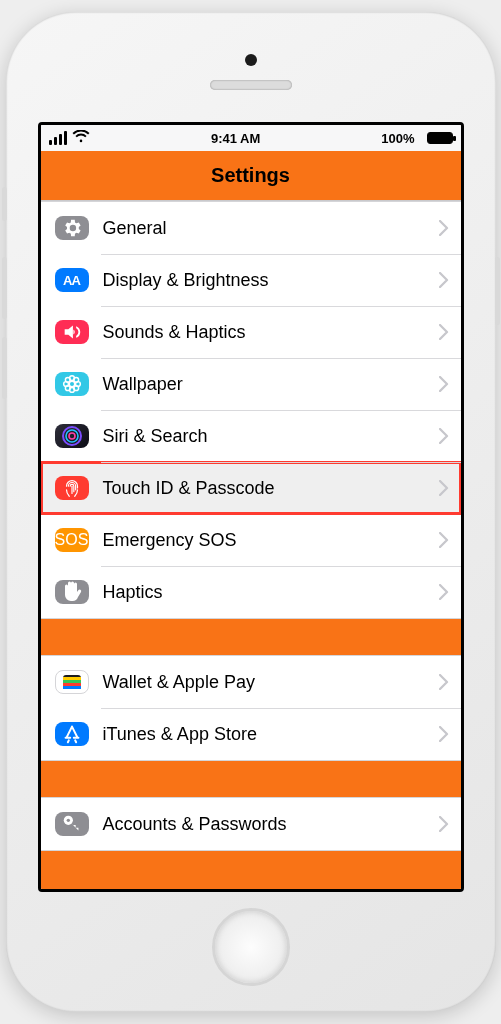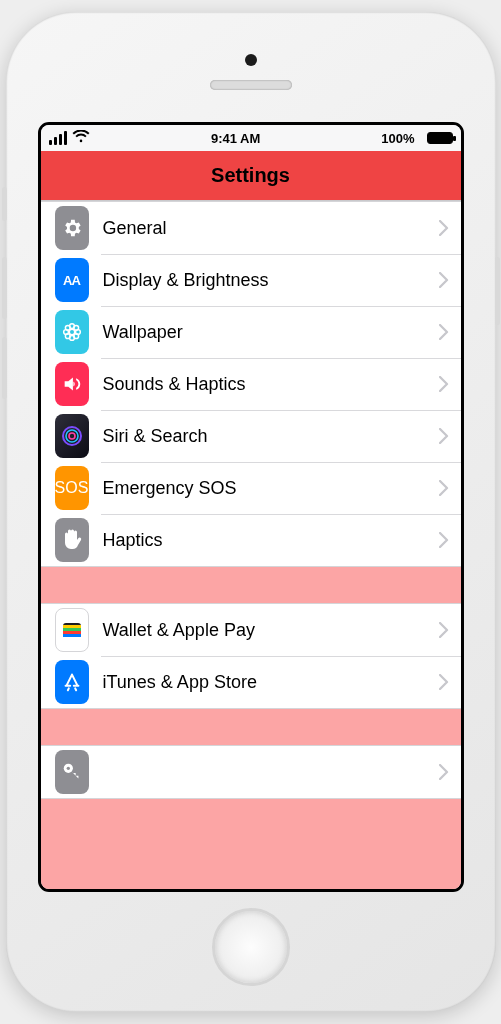--- a/index.html
+++ b/index.html
@@ -28,21 +28,21 @@
   .sb.l3 { left:-4px; top:325px; width:5px; height:62px; }
   .sb.r1 { right:-4px; top:245px; width:5px; height:68px; }
   .camera-dot { position:absolute; top:42px; left:50%; transform:translateX(-50%); width:12px; height:12px; border-radius:50%; background:#1b1b1b; }
   .speaker { position:absolute; top:68px; left:50%; transform:translateX(-50%); width:82px; height:10px; border-radius:6px; background:#dcdcdc; box-shadow: inset 0 0 2px rgba(0,0,0,.4); }
   .home-btn { position:absolute; bottom:26px; left:50%; transform:translateX(-50%); width:78px; height:78px; border-radius:50%; border:3px solid #d5d5d5; background:radial-gradient(circle,#fdfdfd,#e6e6e6); box-shadow: inset 0 0 6px rgba(0,0,0,.15); }
 
   .screen {
     width: 100%;
     height: 100%;
     border: 3px solid #000;
-    border-radius: 11px;
+    border-radius: 4px;
     background: #efeff4;
     overflow: hidden;
     display: flex;
     flex-direction: column;
   }
   .status-bar {
     height: 26px;
     background: #f7f7f8;
     display: flex;
     align-items: center;
@@ -59,39 +59,39 @@
   .cell-bars span:nth-child(2){height:8px}
   .cell-bars span:nth-child(3){height:11px}
   .cell-bars span:nth-child(4){height:14px}
   .status-right { display:flex; align-items:center; gap:12px; }
   .battery { width:26px; height:12px; border:1.5px solid #000; border-radius:3px; position:relative; }
   .battery::after { content:""; position:absolute; right:-4px; top:3px; width:2.5px; height:5px; background:#000; border-radius:1px; }
   .battery i { display:block; width:100%; height:100%; background:#000; border-radius:1px; }
 
   .nav-title {
     height: 50px;
-    background:#ef4444;
+    background:#f97316;
     border-bottom:1px solid #c9c9cc;
     display:flex; align-items:center; justify-content:center;
     font-size:20px; font-weight:600;
   }
 
-  .list { background:#fca5a5; flex:1; overflow:hidden; }
+  .list { background:#f97316; flex:1; overflow:hidden; }
   .group { background:#fff; border-top:1px solid #d5d5d8; border-bottom:1px solid #d5d5d8; margin-bottom:36px; }
   .row {
     display:flex; align-items:center; height:52px;
     padding-left:14px; position:relative;
     font-size:18px;
   }
   .row + .row::before {
     content:""; position:absolute; left:60px; right:0; top:0; height:1px; background:#d9d9dc;
   }
   .row.highlight { background:#efefef; outline:3px solid #ff3b30; outline-offset:-2px; z-index:2; }
   .ic {
-    width:34px; height:44px; border-radius:8px; margin-right:14px;
+    width:34px; height:24px; border-radius:8px; margin-right:14px;
     display:flex; align-items:center; justify-content:center; flex-shrink:0;
   }
   .chev { position:absolute; right:12px; color:#c7c7cc; }
   .chev svg{display:block}
   .label { color:#000; }
 
   
   .bg-grey{background:#8e8e93}
   .bg-blue{background:#007aff}
   .bg-teal{background:#32c8e6}
@@ -159,20 +159,33 @@
         <div class="row">
           <span class="ic bg-blue" style="color:#fff;font-weight:700;font-size:13px;letter-spacing:-1px">AA</span>
           <span class="label">Display &amp; Brightness</span>
           <span class="chev">
               <svg width="10" height="16" viewBox="0 0 10 16">
                 <path d="M1 1l7 7-7 7" stroke="#c7c7cc" stroke-width="2.3" fill="none" stroke-linecap="round" stroke-linejoin="round"></path>
               </svg>
             </span>
         </div>
         <div class="row">
+          <span class="ic bg-pink">
+            <svg width="22" height="22" viewBox="0 0 24 24" fill="#fff">
+                <path d="M4 9v6h4l5 4V5L8 9H4Zm11 3a3 3 0 0 0-1.5-2.6v5.2A3 3 0 0 0 15 12Zm1.5-6.4v2.1A5 5 0 0 1 19 12a5 5 0 0 1-2.5 4.3v2.1A7 7 0 0 0 21 12a7 7 0 0 0-4.5-6.4Z"></path>
+              </svg>
+          </span>
+          <span class="label">Sounds &amp; Haptics</span>
+          <span class="chev">
+              <svg width="10" height="16" viewBox="0 0 10 16">
+                <path d="M1 1l7 7-7 7" stroke="#c7c7cc" stroke-width="2.3" fill="none" stroke-linecap="round" stroke-linejoin="round"></path>
+              </svg>
+            </span>
+        </div>
+        <div class="row">
           <span class="ic bg-teal">
             <svg width="22" height="22" viewBox="0 0 24 24" fill="none" stroke="#fff" stroke-width="1.6">
                 <circle cx="12" cy="12" r="3"></circle>
                 <circle cx="12" cy="5.5" r="2.6"></circle>
                 <circle cx="12" cy="18.5" r="2.6"></circle>
                 <circle cx="5.5" cy="12" r="2.6"></circle>
                 <circle cx="18.5" cy="12" r="2.6"></circle>
                 <circle cx="7.4" cy="7.4" r="2.6"></circle>
                 <circle cx="16.6" cy="7.4" r="2.6"></circle>
                 <circle cx="7.4" cy="16.6" r="2.6"></circle>
@@ -180,41 +193,46 @@
               </svg>
           </span>
           <span class="label">Wallpaper</span>
           <span class="chev">
               <svg width="10" height="16" viewBox="0 0 10 16">
                 <path d="M1 1l7 7-7 7" stroke="#c7c7cc" stroke-width="2.3" fill="none" stroke-linecap="round" stroke-linejoin="round"></path>
               </svg>
             </span>
         </div>
         <div class="row">
-          <span class="ic bg-pink">
-            <svg width="22" height="22" viewBox="0 0 24 24" fill="#fff">
-                <path d="M4 9v6h4l5 4V5L8 9H4Zm11 3a3 3 0 0 0-1.5-2.6v5.2A3 3 0 0 0 15 12Zm1.5-6.4v2.1A5 5 0 0 1 19 12a5 5 0 0 1-2.5 4.3v2.1A7 7 0 0 0 21 12a7 7 0 0 0-4.5-6.4Z"></path>
-              </svg>
-          </span>
-          <span class="label">Sounds &amp; Haptics</span>
-          <span class="chev">
-              <svg width="10" height="16" viewBox="0 0 10 16">
-                <path d="M1 1l7 7-7 7" stroke="#c7c7cc" stroke-width="2.3" fill="none" stroke-linecap="round" stroke-linejoin="round"></path>
-              </svg>
-            </span>
-        </div>
-        <div class="row">
           <span class="ic bg-siri">
             <svg width="24" height="24" viewBox="0 0 24 24">
                 <circle cx="12" cy="12" r="9" fill="none" stroke="#7b4cff" stroke-width="2"></circle>
                 <circle cx="12" cy="12" r="6" fill="none" stroke="#24c1ff" stroke-width="1.6"></circle>
                 <circle cx="12" cy="12" r="3" fill="none" stroke="#ff3ea5" stroke-width="1.6"></circle>
               </svg>
           </span>
           <span class="label">Siri &amp; Search</span>
+          <span class="chev">
+              <svg width="10" height="16" viewBox="0 0 10 16">
+                <path d="M1 1l7 7-7 7" stroke="#c7c7cc" stroke-width="2.3" fill="none" stroke-linecap="round" stroke-linejoin="round"></path>
+              </svg>
+            </span>
+        </div>
+        <div class="row highlight">
+          <span class="ic bg-red">
+            <svg width="22" height="22" viewBox="0 0 24 24" fill="none" stroke="#fff" stroke-width="1.3" stroke-linecap="round">
+                <path d="M6 10a6 6 0 0 1 12 0v2"></path>
+                <path d="M8 10a4 4 0 0 1 8 0v4"></path>
+                <path d="M10 10a2 2 0 0 1 4 0v6"></path>
+                <path d="M12 10v8"></path>
+                <path d="M6 14c0 2 1 5 3 7"></path>
+                <path d="M18 14c0 2-1 5-3 7"></path>
+              </svg>
+          </span>
+          <span class="label">Touch ID &amp; Passcode</span>
           <span class="chev">
               <svg width="10" height="16" viewBox="0 0 10 16">
                 <path d="M1 1l7 7-7 7" stroke="#c7c7cc" stroke-width="2.3" fill="none" stroke-linecap="round" stroke-linejoin="round"></path>
               </svg>
             </span>
         </div>
         <div class="row">
           <span class="ic bg-orange" style="color:#fff;font-weight:400;font-size:16px">SOS</span>
           <span class="label">Emergency SOS</span>
           <span class="chev">
@@ -273,20 +291,21 @@
 
       <div class="group" style="margin-bottom:0">
         <div class="row">
           <span class="ic bg-grey">
             <svg width="22" height="22" viewBox="0 0 24 24" fill="#fff">
                 <circle cx="8" cy="8" r="5"></circle>
                 <circle cx="8" cy="8" r="1.8" fill="#8e8e93"></circle>
                 <path d="M11 11l8 8v-3h-3v-3h-3l-2-2Z"></path>
               </svg>
           </span>
+          <span class="label">Accounts &amp; Passwords</span>
           <span class="chev">
               <svg width="10" height="16" viewBox="0 0 10 16">
                 <path d="M1 1l7 7-7 7" stroke="#c7c7cc" stroke-width="2.3" fill="none" stroke-linecap="round" stroke-linejoin="round"></path>
               </svg>
             </span>
         </div>
       </div>
 
     </div>
   </div>

